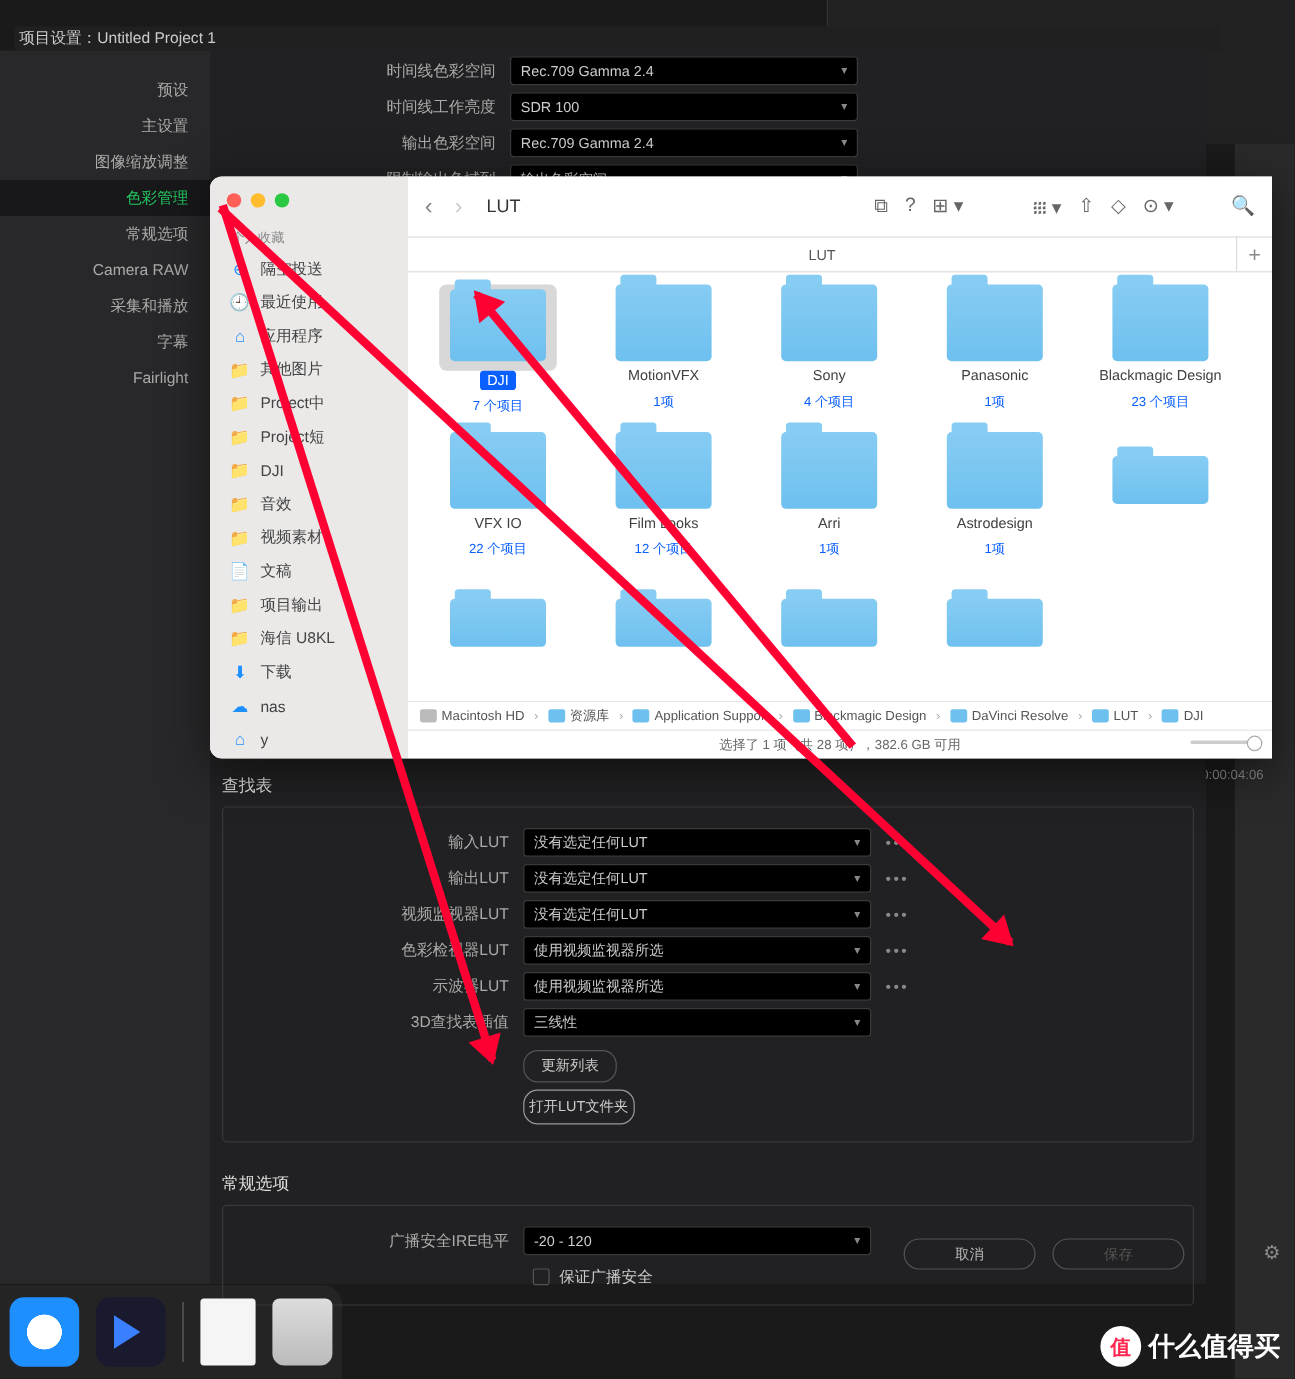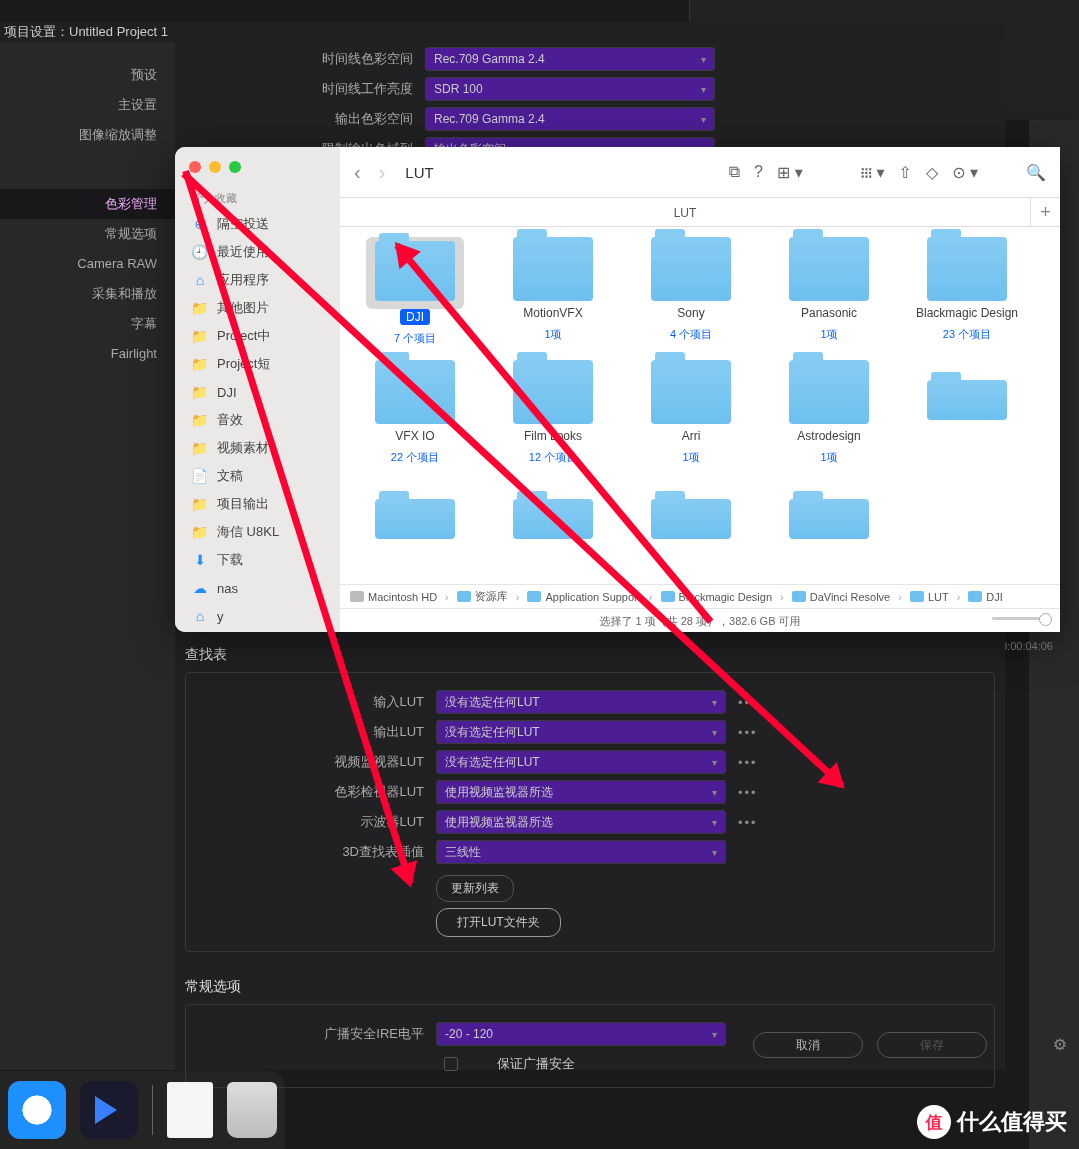--- a/index.html
+++ b/index.html
@@ -1,36 +1,36 @@
 <!DOCTYPE html>
 <html><head>
 <meta charset="utf-8">
 <style>
 *{margin:0;padding:0;box-sizing:border-box;font-family:-apple-system,BlinkMacSystemFont,"Helvetica Neue",sans-serif;}
 body{width:1079px;height:1149px;background:#1a1a1a;position:relative;overflow:hidden;color:#ccc;font-size:13px;}
 .bg-panel{position:absolute;right:0;top:0;width:390px;height:120px;background:#222;border-left:1px solid #333;}
 .bg-panel2{position:absolute;right:0;top:0;width:50px;height:1149px;background:#2a2a2a;}
 .timecode{position:absolute;right:26px;top:640px;color:#888;font-size:11px;}
 
-.title-bar{position:absolute;top:22px;left:0;width:1005px;height:20px;background:#202020;color:#ccc;font-size:13px;padding-left:4px;line-height:20px;}
+.title-bar{position:absolute;top:22px;left:12px;width:1005px;height:20px;background:#202020;color:#ccc;font-size:13px;padding-left:4px;line-height:20px;}
 .settings-window{position:absolute;top:42px;left:0;width:1005px;height:1028px;background:#28282a;}
 .sidebar{position:absolute;left:0;top:0;width:175px;height:100%;}
 .sidebar-item{height:30px;line-height:30px;text-align:right;padding-right:18px;color:#aaa;font-size:13px;cursor:pointer;}
-.sidebar-item.active{background:#18181a;color:#f0abfc;margin-top:39px;}
+.sidebar-item.active{background:#18181a;color:#22c55e;}
 .content{position:absolute;left:175px;top:0;right:0;height:100%;background:#212123;padding:0;}
 .form-row{display:flex;align-items:center;height:30px;margin-bottom:0;}
 .form-label{width:250px;text-align:right;padding-right:12px;color:#aaa;font-size:13px;}
-.form-select{width:290px;height:24px;background:#4c1d95;border:1px solid #3a3a3a;border-radius:3px;color:#ccc;padding:0 8px;font-size:12px;display:flex;align-items:center;justify-content:space-between;}
+.form-select{width:290px;height:24px;background:#000000;border:1px solid #3a3a3a;border-radius:3px;color:#ccc;padding:0 8px;font-size:12px;display:flex;align-items:center;justify-content:space-between;}
 .chevron{color:#888;font-size:10px;}
 .dots{color:#888;margin-left:12px;letter-spacing:2px;}
 .section-header{color:#ddd;font-size:14px;padding:14px 0 8px 10px;}
 .section-box{margin:0 10px 12px 10px;border:1px solid #383838;border-radius:4px;padding:14px 0;}
 .btn-pill{display:inline-block;padding:4px 14px;border:1px solid #555;border-radius:12px;color:#ccc;font-size:12px;background:transparent;cursor:pointer;}
 .btn-pill.highlight{border-color:#999;}
-.checkbox-row{display:flex;align-items:center;padding-left:258px;margin-top:6px;gap:31px;}
+.checkbox-row{display:flex;align-items:center;padding-left:258px;margin-top:6px;}
 .checkbox{width:14px;height:14px;border:1px solid #555;border-radius:2px;margin-right:8px;}
 .footer-btns{position:absolute;bottom:12px;right:18px;display:flex;gap:14px;}
 .btn-footer{width:110px;height:26px;border:1px solid #555;border-radius:13px;background:transparent;color:#bbb;font-size:12px;cursor:pointer;}
 .btn-footer.disabled{color:#555;}
 .gear-icon{position:absolute;right:-35px;bottom:30px;color:#888;font-size:16px;}
 
 .finder{position:absolute;top:147px;left:175px;width:885px;height:485px;background:#fff;border-radius:10px 0 0 10px;box-shadow:0 10px 40px rgba(0,0,0,.5);overflow:hidden;}
 .finder-sidebar{position:absolute;left:0;top:0;width:165px;height:100%;background:#ebe9e8;}
 .traffic{display:flex;gap:8px;padding:14px 0 0 14px;}
 .traffic span{width:12px;height:12px;border-radius:50%;}
@@ -184,21 +184,21 @@
               <span class="chevron">▾</span>
             </div>
           </div>
         </div>
       <div class="form-row" style="margin-top:6px;">
           <div class="form-label"></div>
         <button class="btn-pill">更新列表</button>
       </div>
       <div class="form-row" style="margin-top:4px;">
           <div class="form-label"></div>
-        <button class="btn-pill highlight" style="padding:5px 20px;">打开LUT文件夹</button>
+        <button class="btn-pill highlight" style="padding:5px 4px;">打开LUT文件夹</button>
       </div>
     </div>
 
     <div class="section-header">常规选项</div>
     <div class="section-box">
       <div class="form-row">
         <div class="form-label">广播安全IRE电平</div>
         <div class="form-select">
           <span>-20 - 120</span>
             <span class="chevron">▾</span>

